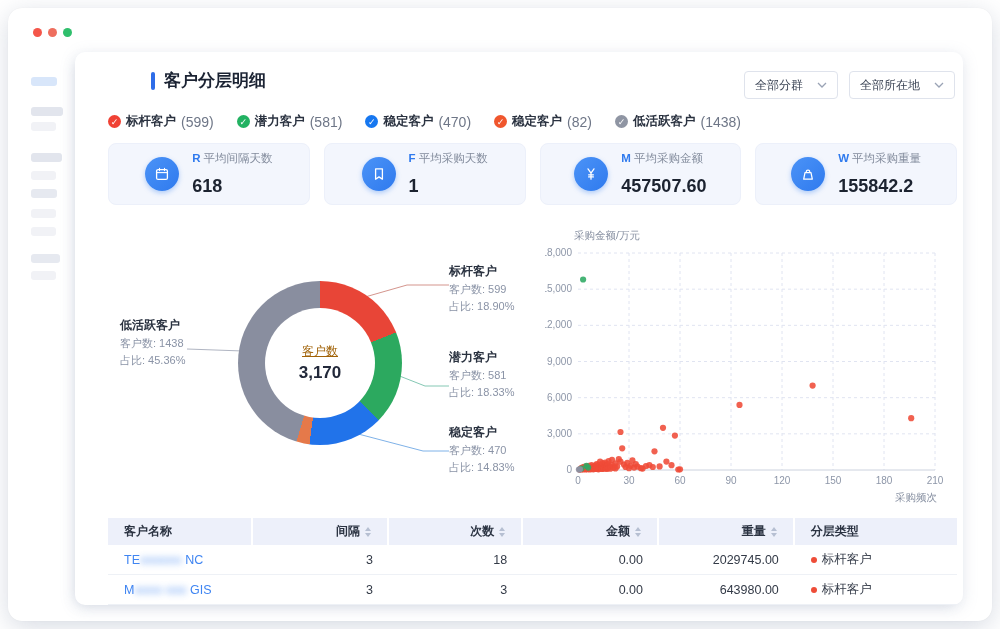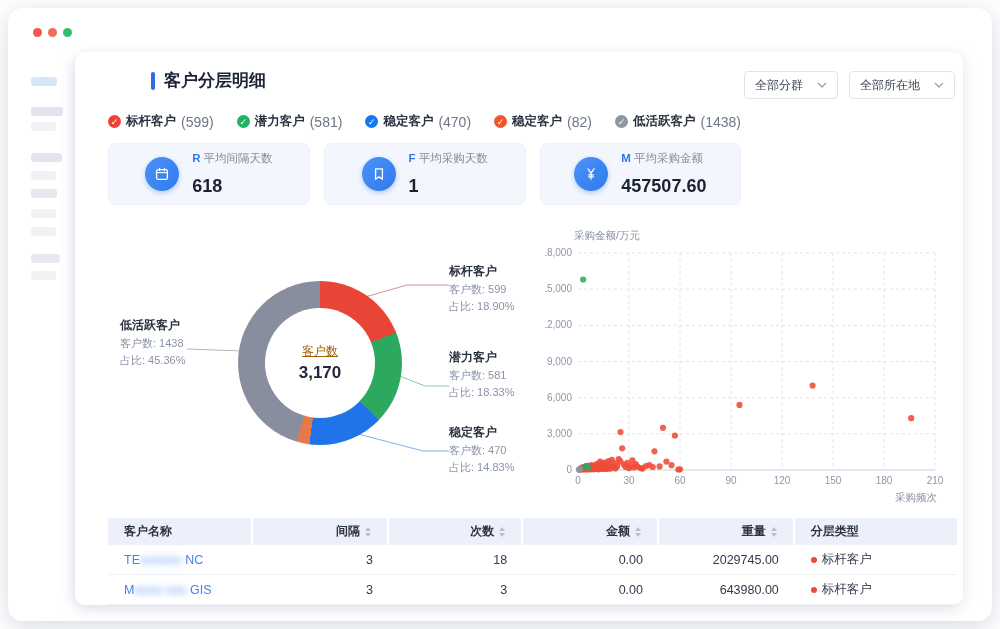--- a/index.html
+++ b/index.html
@@ -184,20 +184,32 @@
       </div>
       <div class="stat-card">
         <div class="stat-icon">
           <svg width="16" height="16" viewBox="0 0 16 16">
               <path d="M5 2.8l3 4.4 3-4.4M8 7.2v6M5.6 8.8h4.8M5.6 10.9h4.8" stroke="#fff" fill="none" stroke-width="1.25" stroke-linecap="round"></path>
             </svg>
         </div>
         <div class="stat-text">
           <div class="stat-label"><span class="stat-prefix">M</span><span>平均采购金额</span></div>
           <div class="stat-value">457507.60</div>
+        </div>
+      </div>
+      <div class="stat-card">
+        <div class="stat-icon">
+          <svg width="16" height="16" viewBox="0 0 16 16">
+              <path d="M5 6.6h6l1.3 6.6H3.7z" stroke="#fff" fill="none" stroke-width="1.25" stroke-linejoin="round"></path>
+              <path d="M6.2 6.6V6a1.8 1.8 0 0 1 3.6 0v.6" stroke="#fff" fill="none" stroke-width="1.25"></path>
+            </svg>
+        </div>
+        <div class="stat-text">
+          <div class="stat-label"><span class="stat-prefix">W</span><span>平均采购重量</span></div>
+          <div class="stat-value">155842.2</div>
         </div>
       </div>
     </div>
 
     <div class="charts-row">
 
       <div class="donut-area">
         <svg class="connectors" width="470" height="292">
           <polyline points="290,72 332,60 374,60" fill="none" stroke="#d4958d" stroke-width="1"></polyline>
           <polyline points="322,150 350,161 374,161" fill="none" stroke="#85c8b4" stroke-width="1"></polyline>

